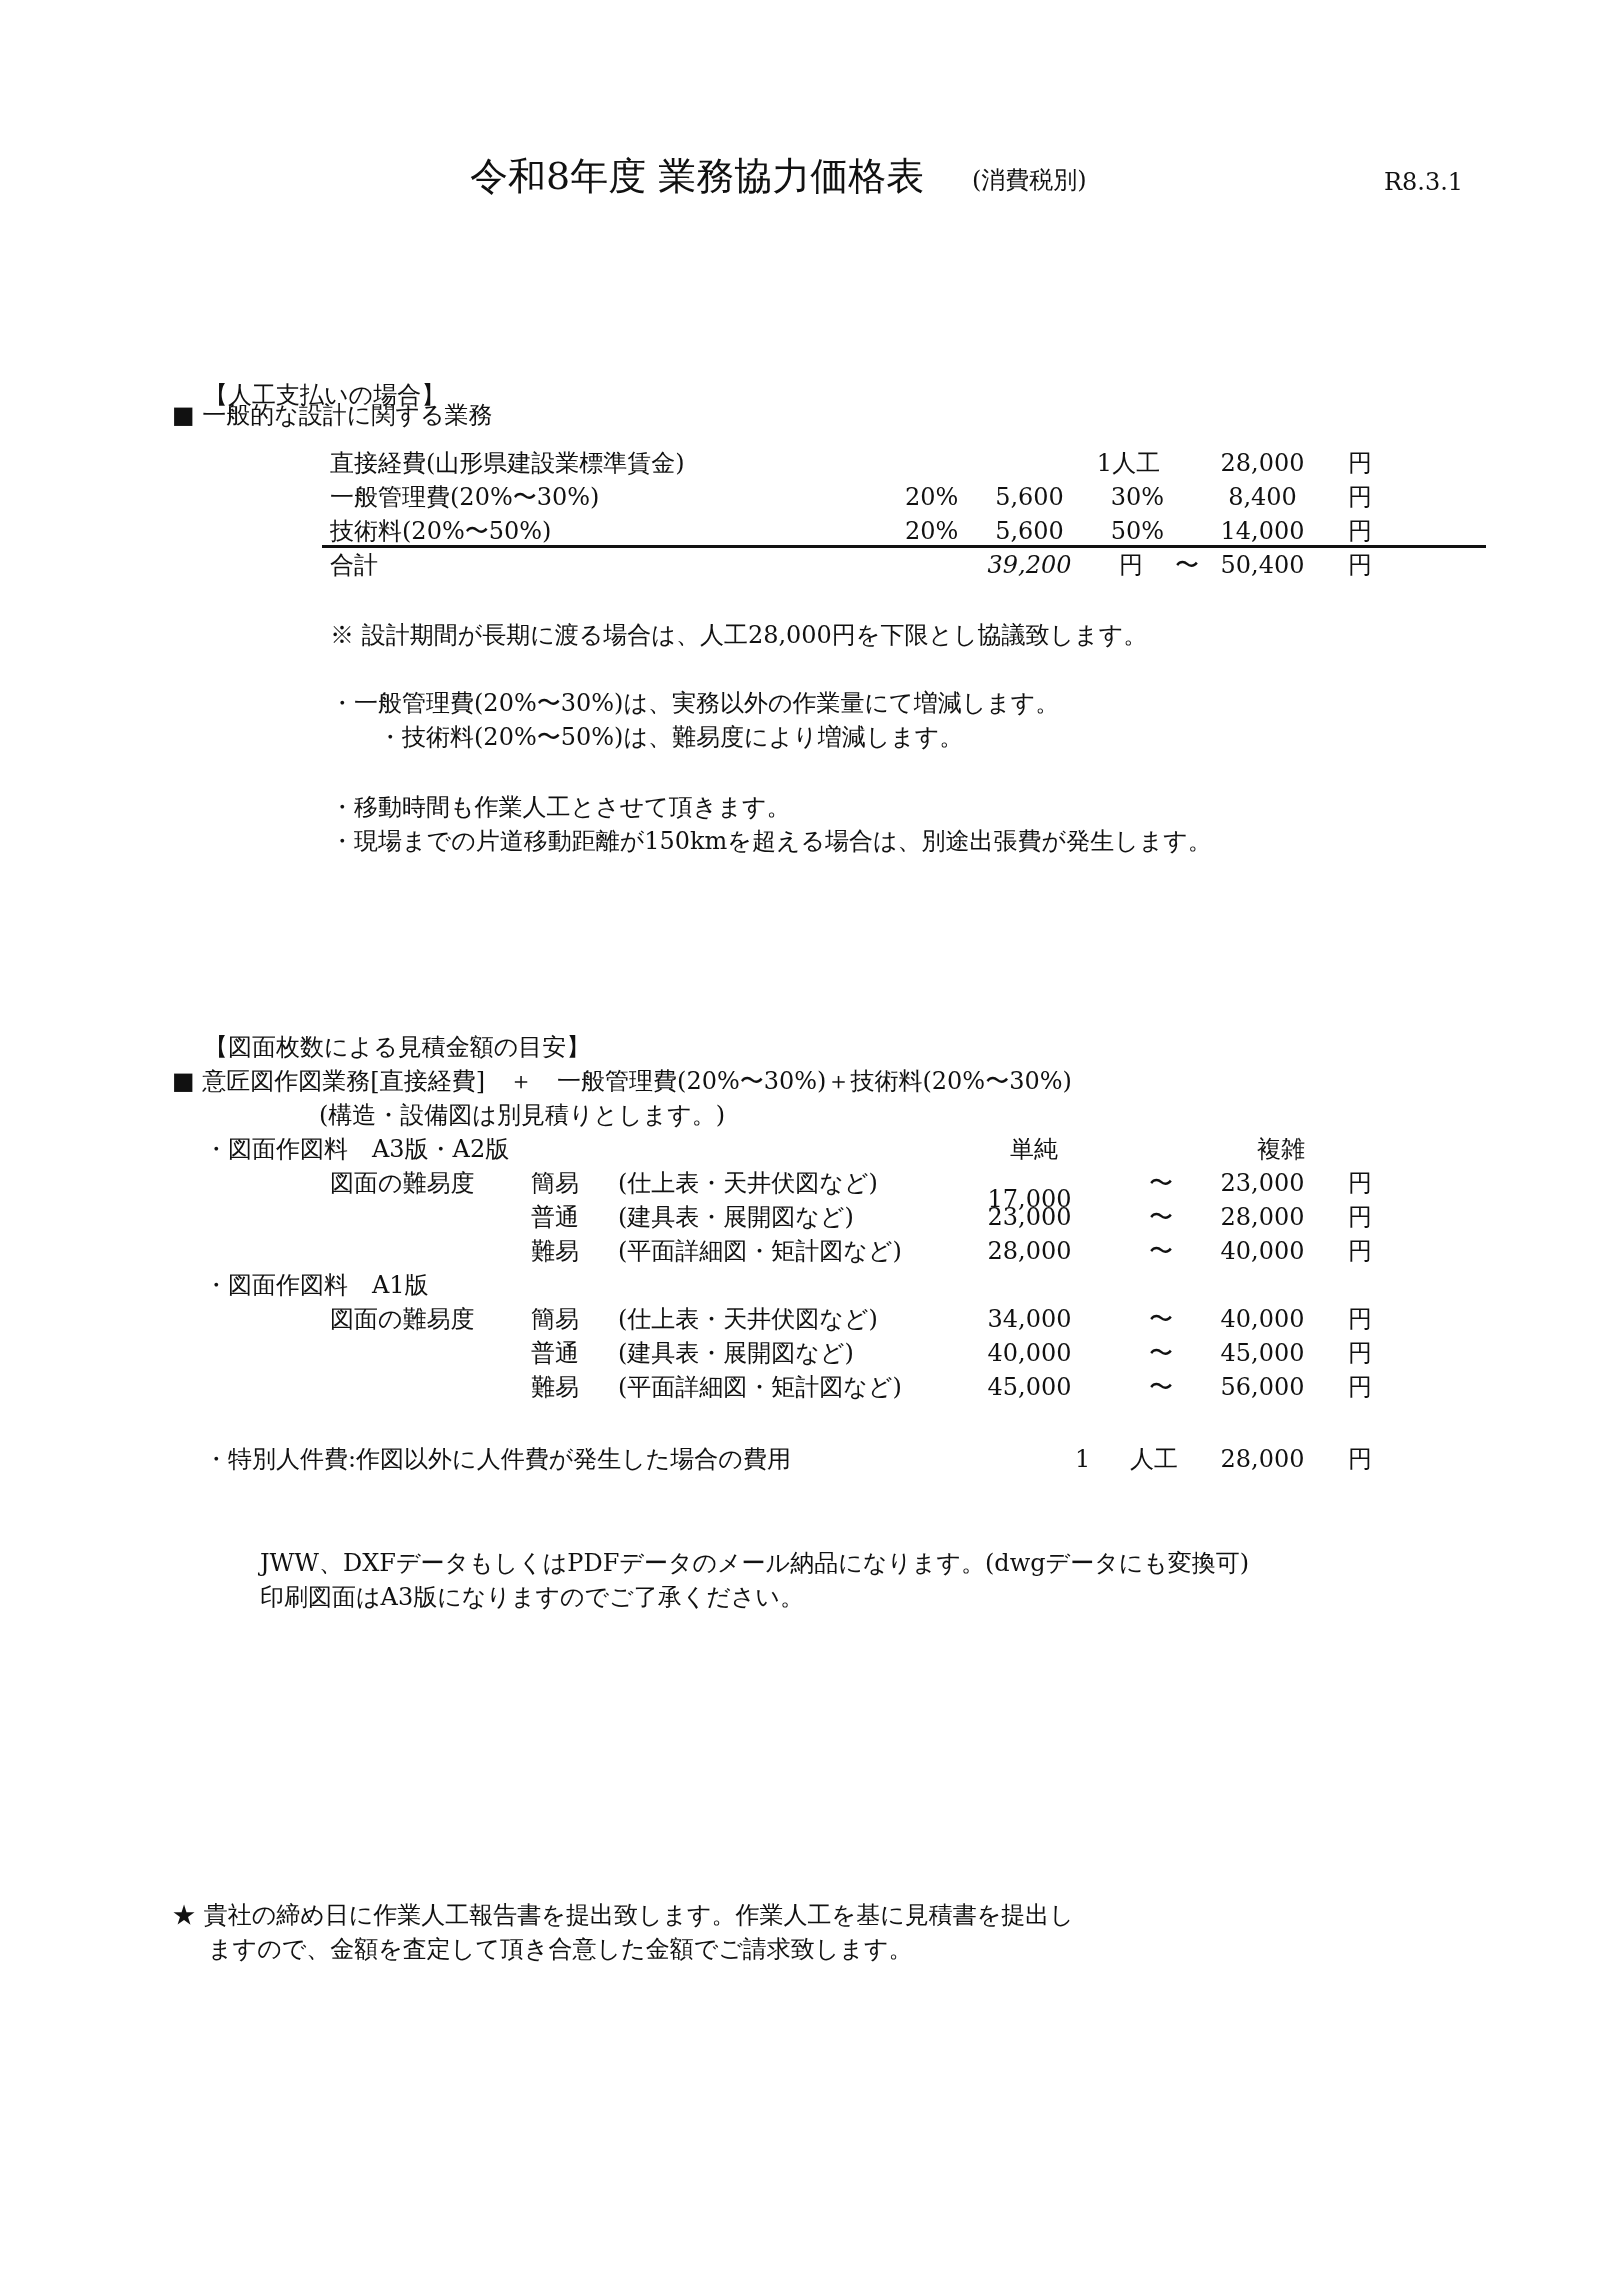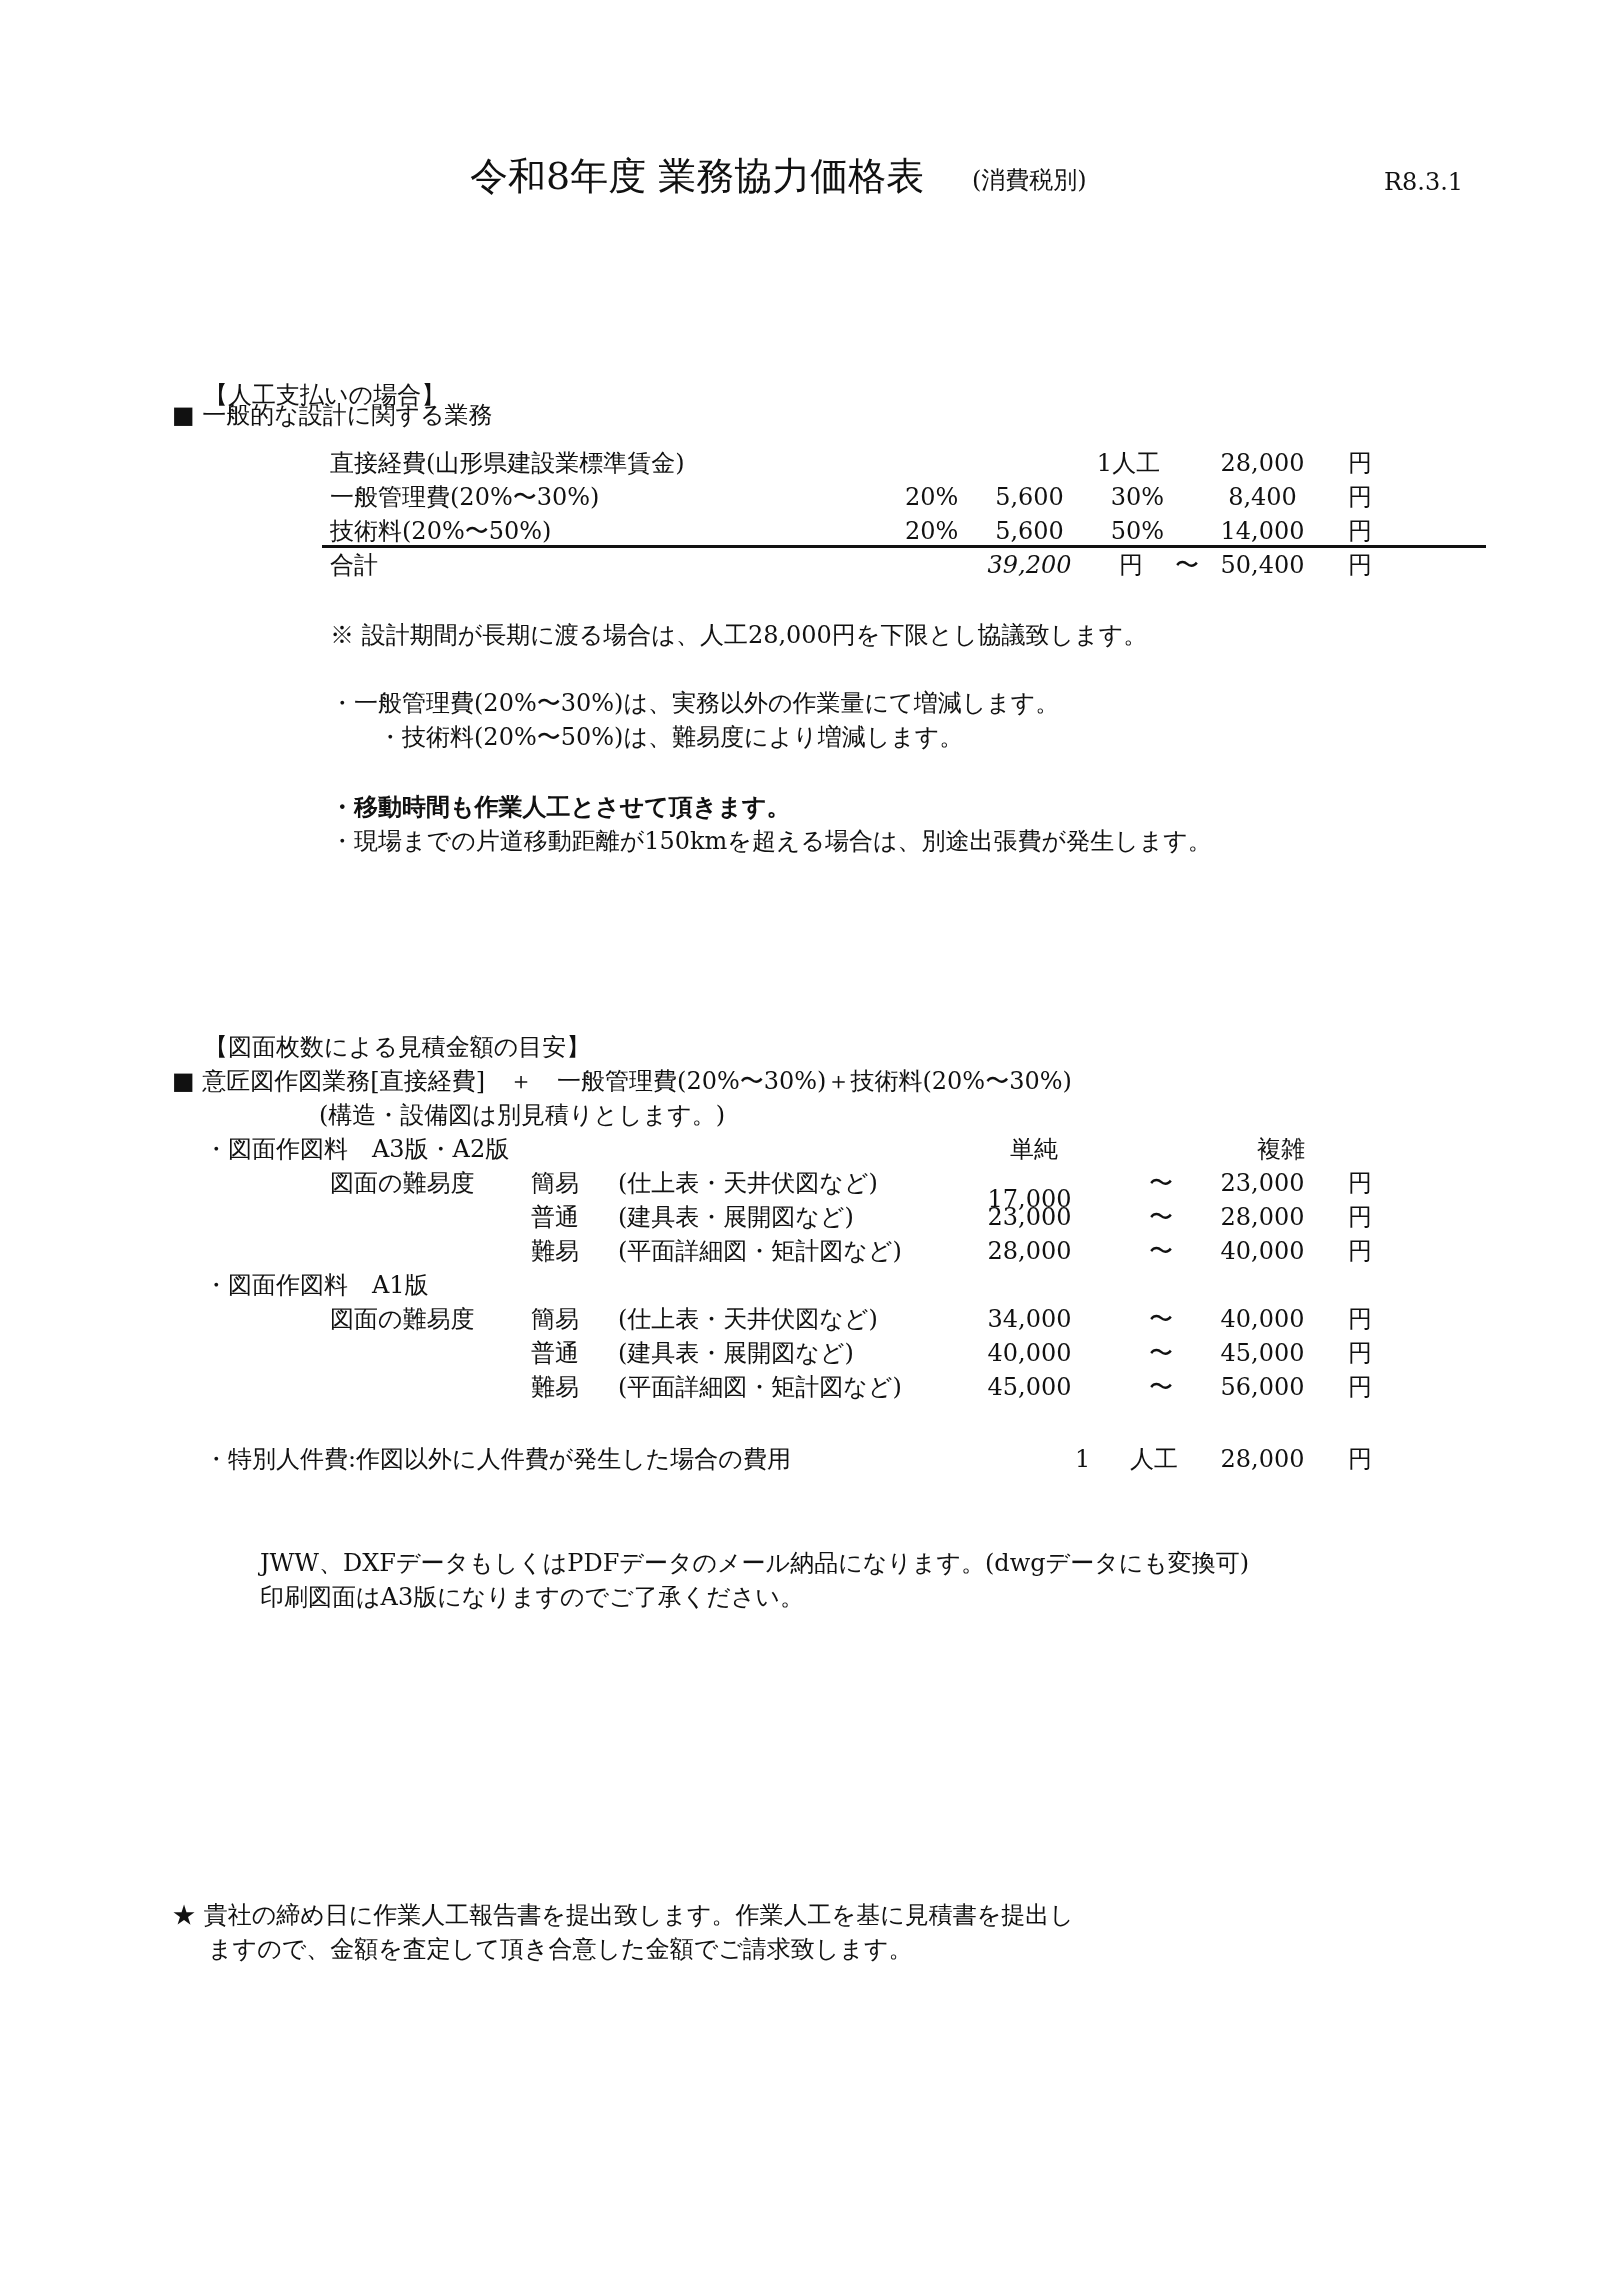--- a/index.html
+++ b/index.html
@@ -54,21 +54,21 @@
     <div class="t" style="left:1119px; top:550px;">円</div>
     <div class="t" style="left:1175px; top:550px;">〜</div>
     <div class="t r" style="left:1200px; top:550px; width:125px;">50,400</div>
     <div class="t" style="left:1348px; top:550px;">円</div>
   </div>
 </div>
 
 <div class="t" style="left:330px; top:620px;">※ 設計期間が長期に渡る場合は、人工28,000円を下限とし協議致します。</div>
 <div class="t" style="left:330px; top:688px;">・一般管理費(20%〜30%)は、実務以外の作業量にて増減します。</div>
 <div class="t" style="left:330px; top:722px;margin-left:48px;">・技術料(20%〜50%)は、難易度により増減します。</div>
-<div class="t" style="left:330px; top:792px;font-weight:bold;">・移動時間も作業人工とさせて頂きます。</div>
+<div class="t" style="left:330px; top:792px;">・移動時間も作業人工とさせて頂きます。</div>
 <div class="t" style="left:330px; top:826px;">・現場までの片道移動距離が150kmを超える場合は、別途出張費が発生します。</div>
 
 <div class="t" style="left:204px; top:1032px;">【図面枚数による見積金額の目安】</div>
 <div class="t" style="left:172px; top:1066px;">■ 意匠図作図業務[直接経費]　＋　一般管理費(20%〜30%)＋技術料(20%〜30%)</div>
 <div class="t" style="left:319px; top:1100px;">(構造・設備図は別見積りとします。)</div>
 
 <div class="t" style="left:1010px; top:1134px;">単純</div>
 <div class="t" style="left:1257px; top:1134px;">複雑</div>
 
 <div>

